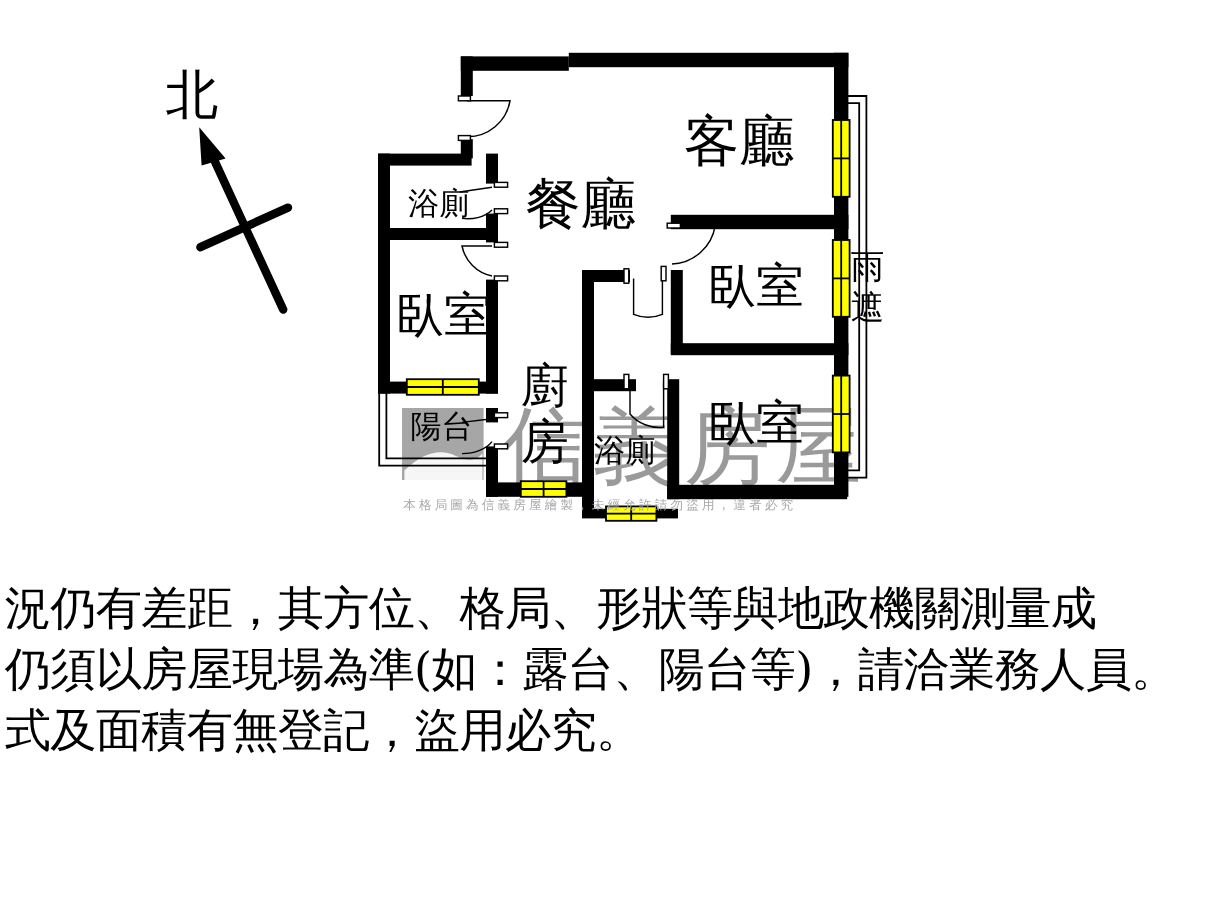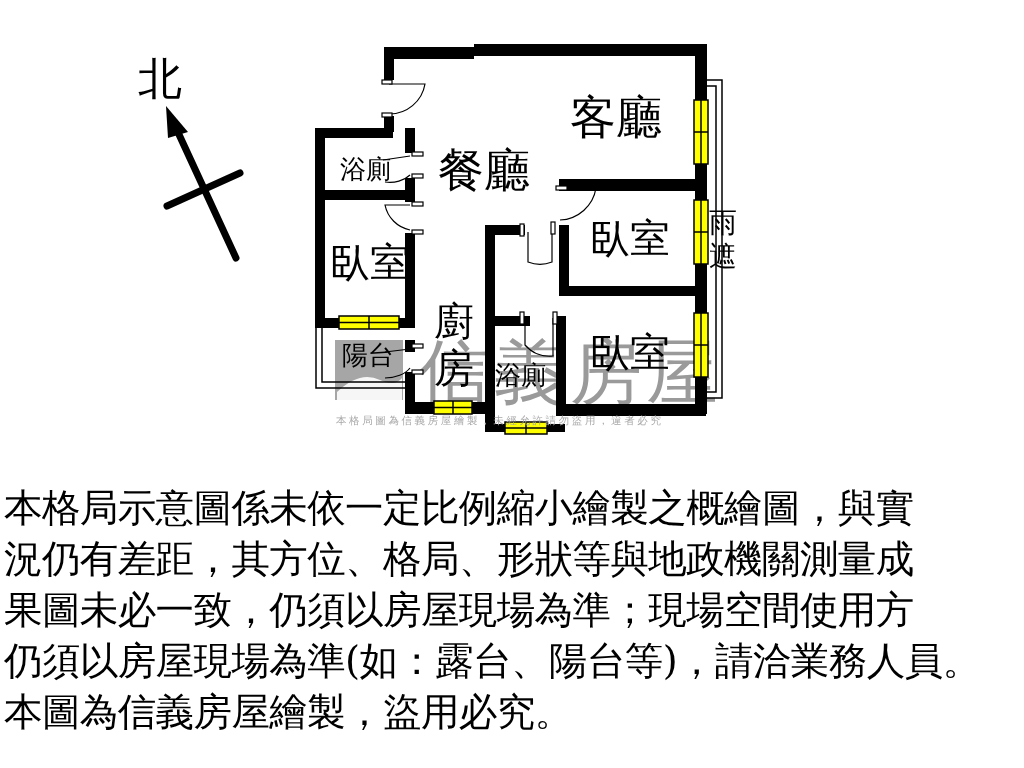--- a/index.html
+++ b/index.html
@@ -150,18 +150,16 @@
     <text x="342" y="364" font-size="26" class="room-label">陽台</text>
     <text x="495" y="384" font-size="26" class="room-label">浴廁</text>
     <text x="709" y="232" font-size="28" class="room-label">雨</text>
     <text x="709" y="266" font-size="28" class="room-label">遮</text>
   </g>
 
   <text x="336" y="424" class="wm-small">本格局圖為信義房屋繪製，未經允許請勿盜用，違者必究</text>
 </svg>
 
 <div id="disclaimer">
-  <span class="line">本格局示意圖係未依一定比例縮小繪製之概繪圖，與實</span>
   <span class="line">況仍有差距，其方位、格局、形狀等與地政機關測量成</span>
-  <span class="line">果圖未必一致，仍須以房屋現場為準；現場空間使用方</span>
   <span class="line">仍須以房屋現場為準(如：露台、陽台等)，請洽業務人員。</span>
-  <span class="line">本圖為信義房屋繪製，盜用必究。</span>
+  <span class="line">式及面積有無登記，盜用必究。</span>
 </div>
 
 </body></html>

